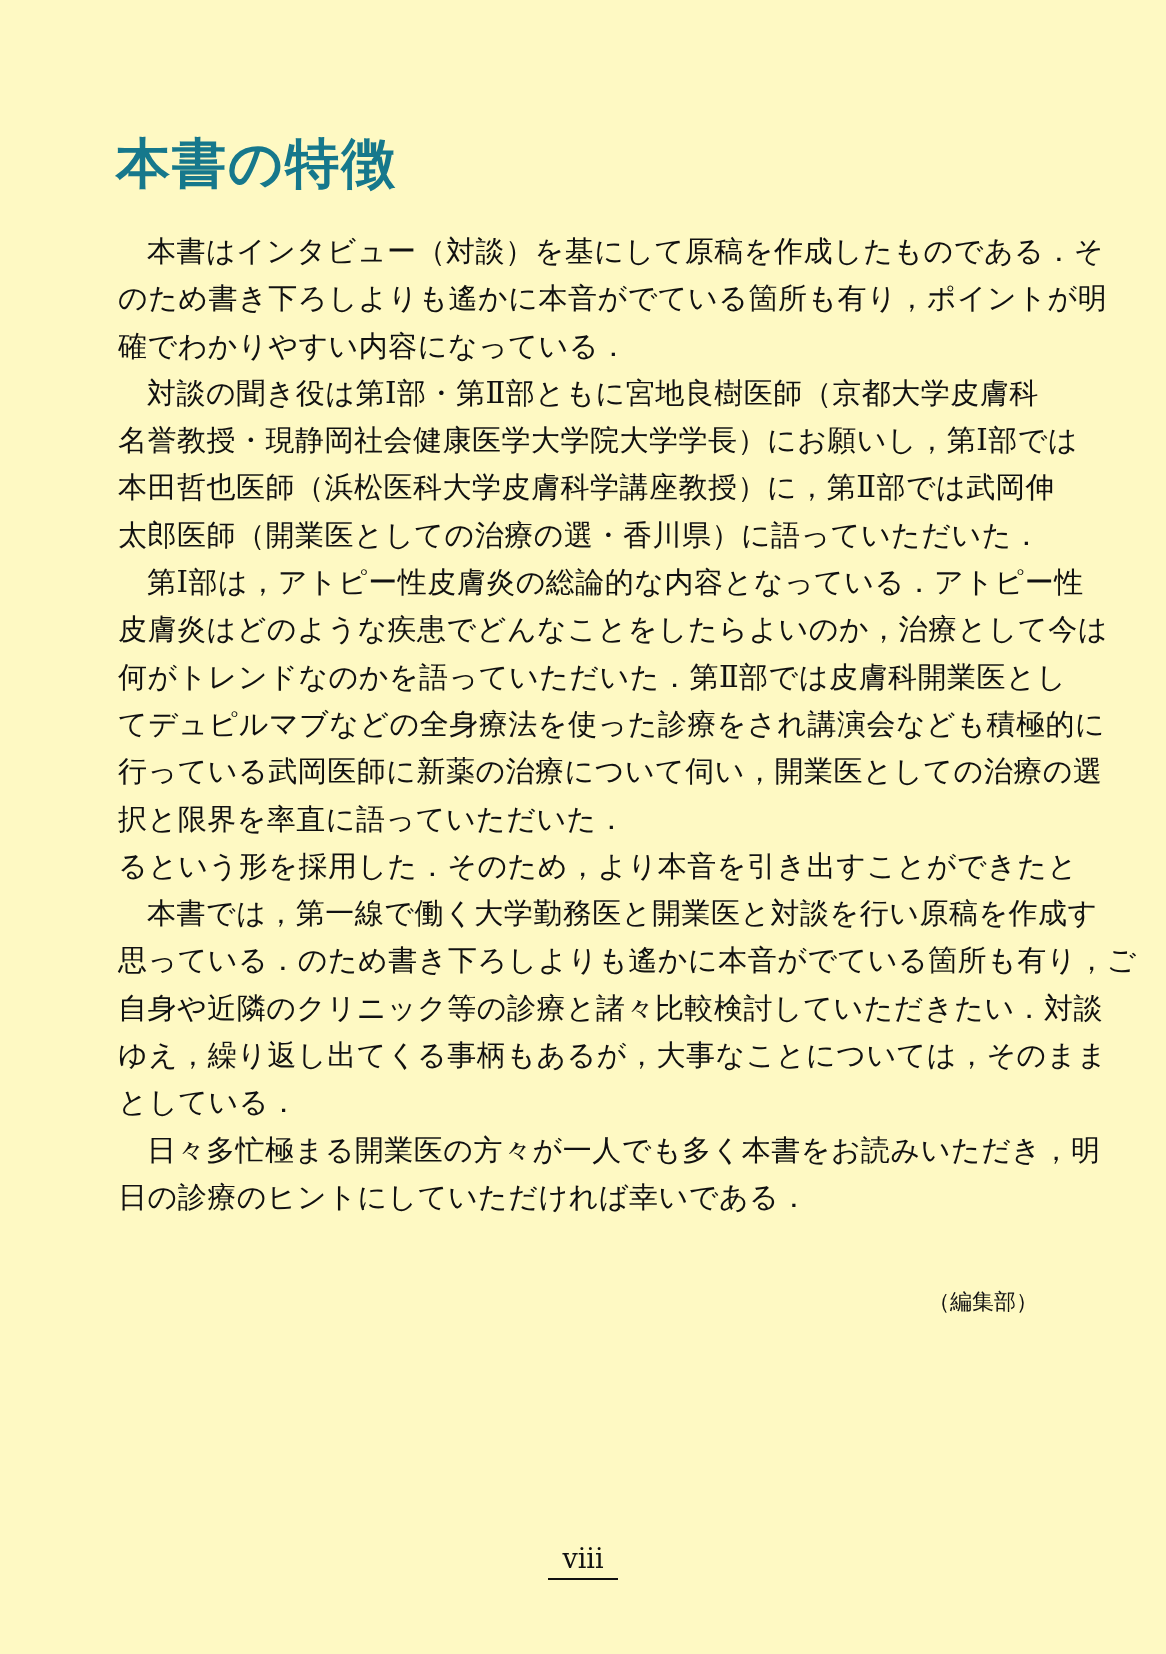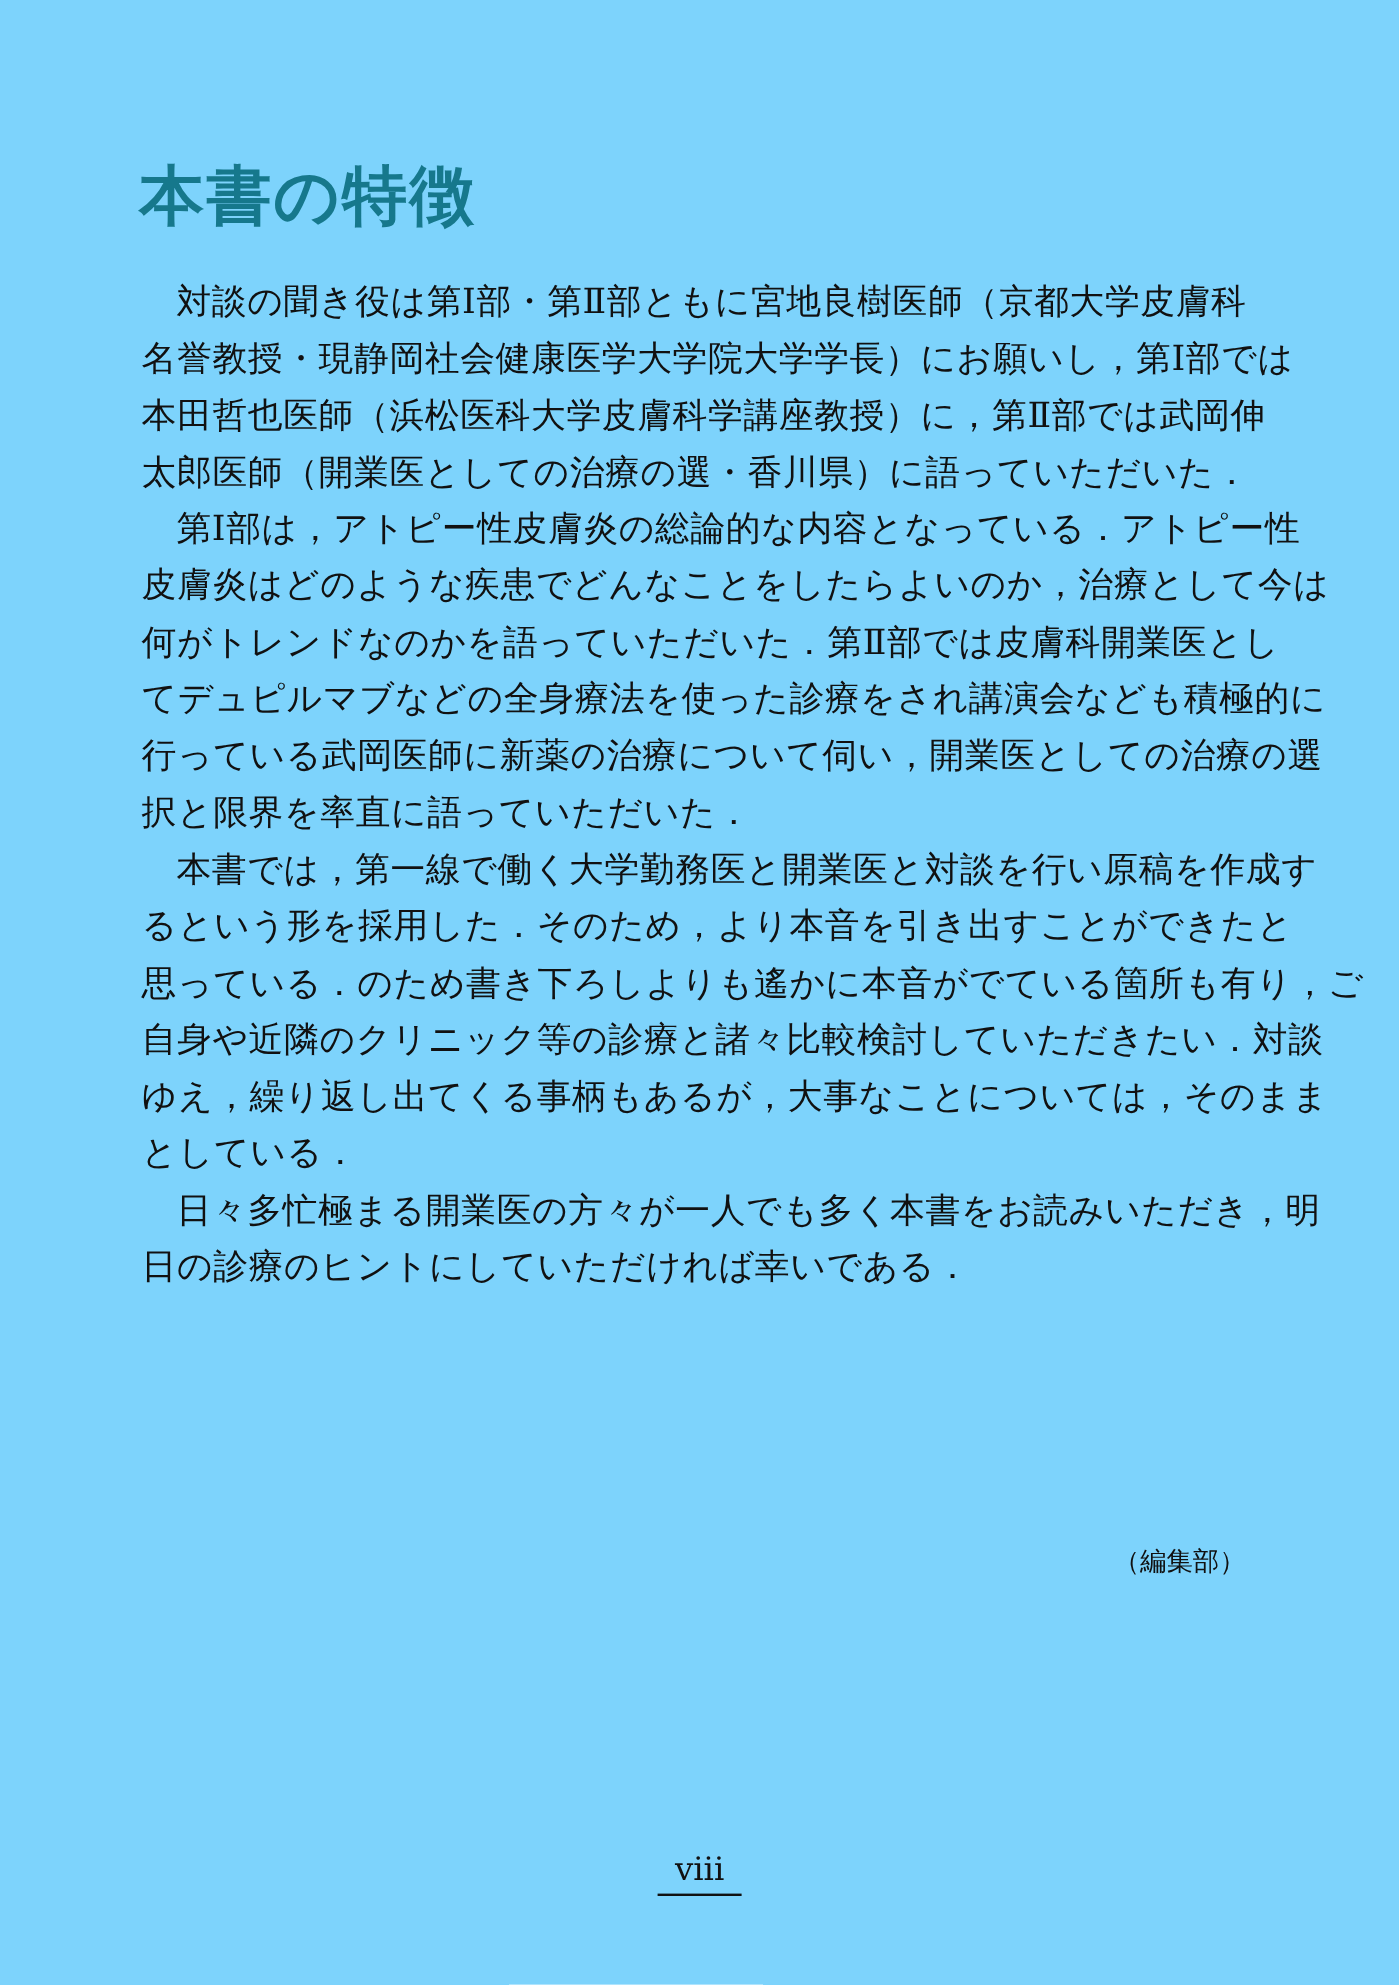--- a/index.html
+++ b/index.html
@@ -4,21 +4,21 @@
 <style>
   html, body {
     margin: 0;
     padding: 0;
     background: #ffffff;
   }
   .page {
     position: relative;
     width: 1166px;
     height: 1654px;
-    background: #7dd3fc;
+    background: #fef9c3;
     overflow: hidden;
     font-family: "DejaVu Serif", "Liberation Serif", serif;
     color: #111111;
   }
   .title {
     position: absolute;
     left: 116px;
     top: 92px;
     font-family: "DejaVu Sans", "Liberation Sans", sans-serif;
     font-weight: bold;
@@ -68,40 +68,45 @@
 </style>
 </head>
 <body>
 
 <div class="page">
 
   <h1 class="title">本書の特徴</h1>
 
   <div class="body-block">
 
+    <div class="paragraph">
+      <div class="line first">本書はインタビュー（対談）を基にして原稿を作成したものである．そ</div>
+      <div class="line">のため書き下ろしよりも遙かに本音がでている箇所も有り，ポイントが明</div>
+      <div class="line">確でわかりやすい内容になっている．</div>
+    </div>
 
     <div class="paragraph">
       <div class="line first">対談の聞き役は第Ⅰ部・第Ⅱ部ともに宮地良樹医師（京都大学皮膚科</div>
       <div class="line">名誉教授・現静岡社会健康医学大学院大学学長）にお願いし，第Ⅰ部では</div>
       <div class="line">本田哲也医師（浜松医科大学皮膚科学講座教授）に，第Ⅱ部では武岡伸</div>
       <div class="line">太郎医師（開業医としての治療の選・香川県）に語っていただいた．</div>
     </div>
 
     <div class="paragraph">
       <div class="line first">第Ⅰ部は，アトピー性皮膚炎の総論的な内容となっている．アトピー性</div>
       <div class="line">皮膚炎はどのような疾患でどんなことをしたらよいのか，治療として今は</div>
       <div class="line">何がトレンドなのかを語っていただいた．第Ⅱ部では皮膚科開業医とし</div>
       <div class="line">てデュピルマブなどの全身療法を使った診療をされ講演会なども積極的に</div>
       <div class="line">行っている武岡医師に新薬の治療について伺い，開業医としての治療の選</div>
       <div class="line">択と限界を率直に語っていただいた．</div>
     </div>
 
     <div class="paragraph">
+      <div class="line">るという形を採用した．そのため，より本音を引き出すことができたと</div>
       <div class="line first">本書では，第一線で働く大学勤務医と開業医と対談を行い原稿を作成す</div>
-      <div class="line">るという形を採用した．そのため，より本音を引き出すことができたと</div>
       <div class="line">思っている．のため書き下ろしよりも遙かに本音がでている箇所も有り，ご</div>
       <div class="line">自身や近隣のクリニック等の診療と諸々比較検討していただきたい．対談</div>
       <div class="line">ゆえ，繰り返し出てくる事柄もあるが，大事なことについては，そのまま</div>
       <div class="line">としている．</div>
     </div>
 
     <div class="paragraph">
       <div class="line first">日々多忙極まる開業医の方々が一人でも多く本書をお読みいただき，明</div>
       <div class="line">日の診療のヒントにしていただければ幸いである．</div>
     </div>

